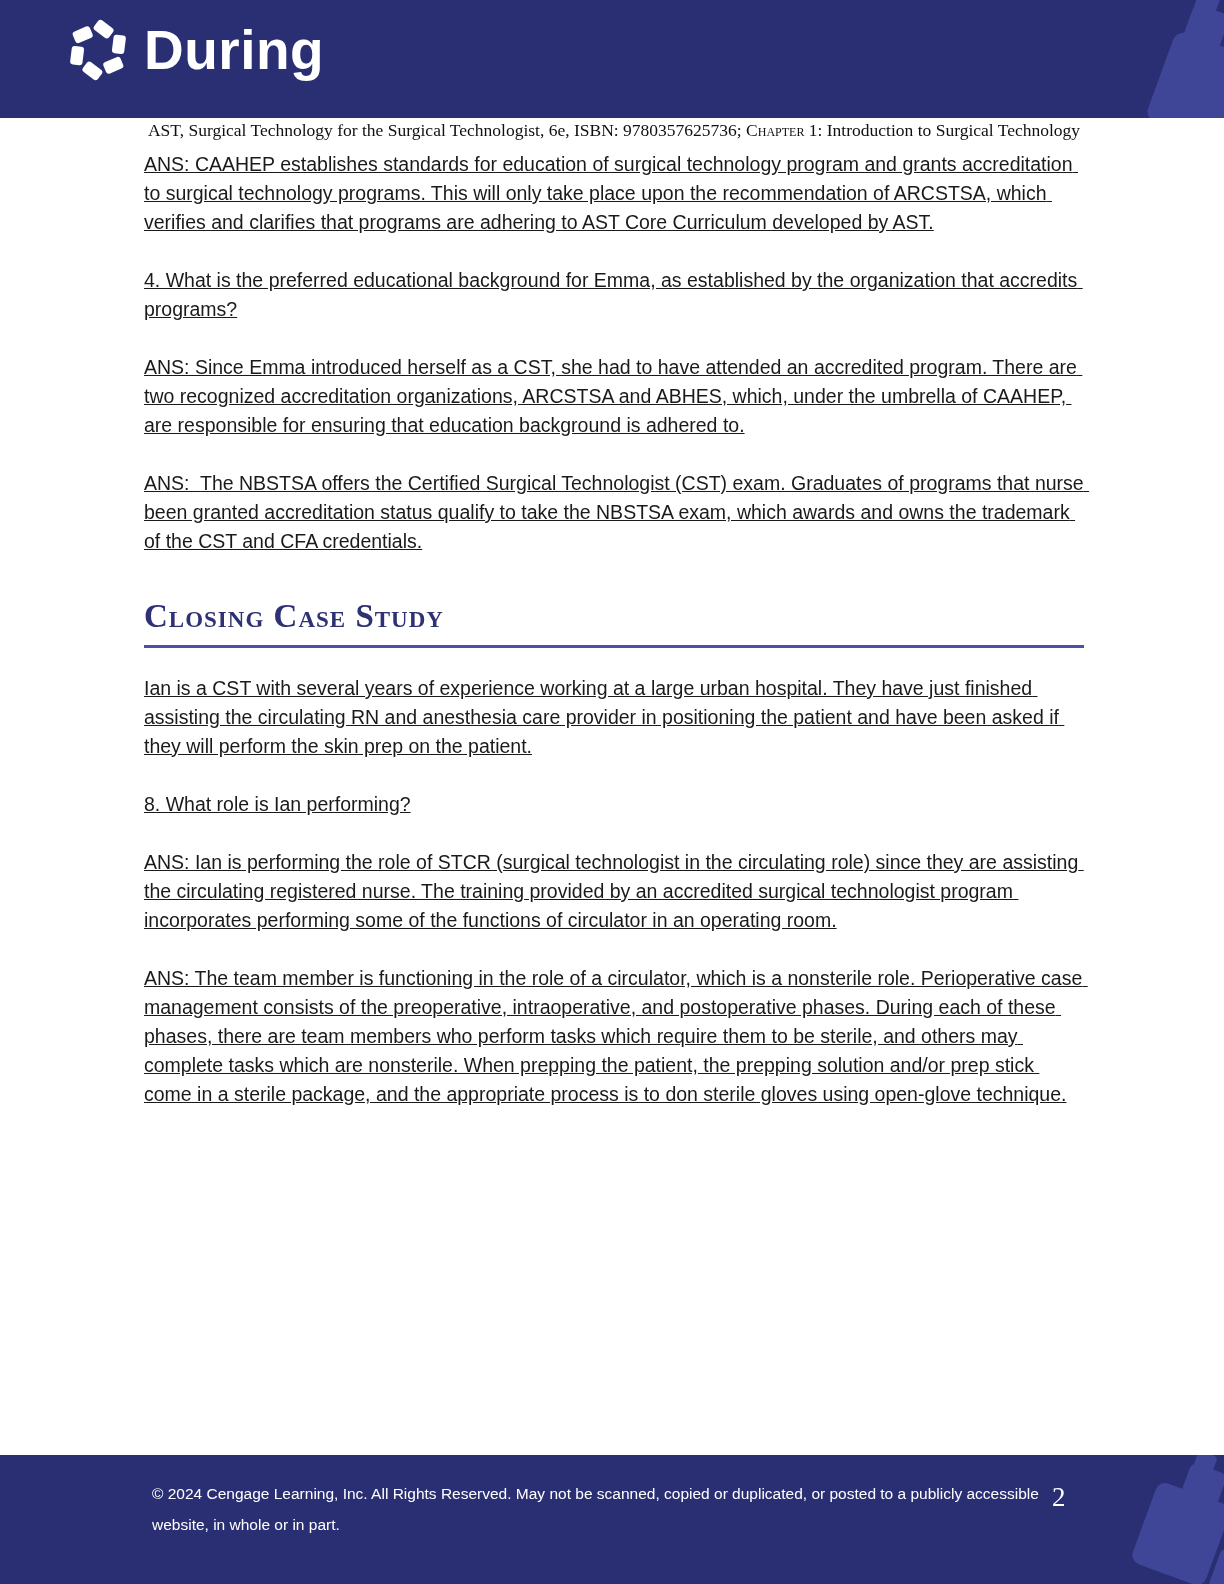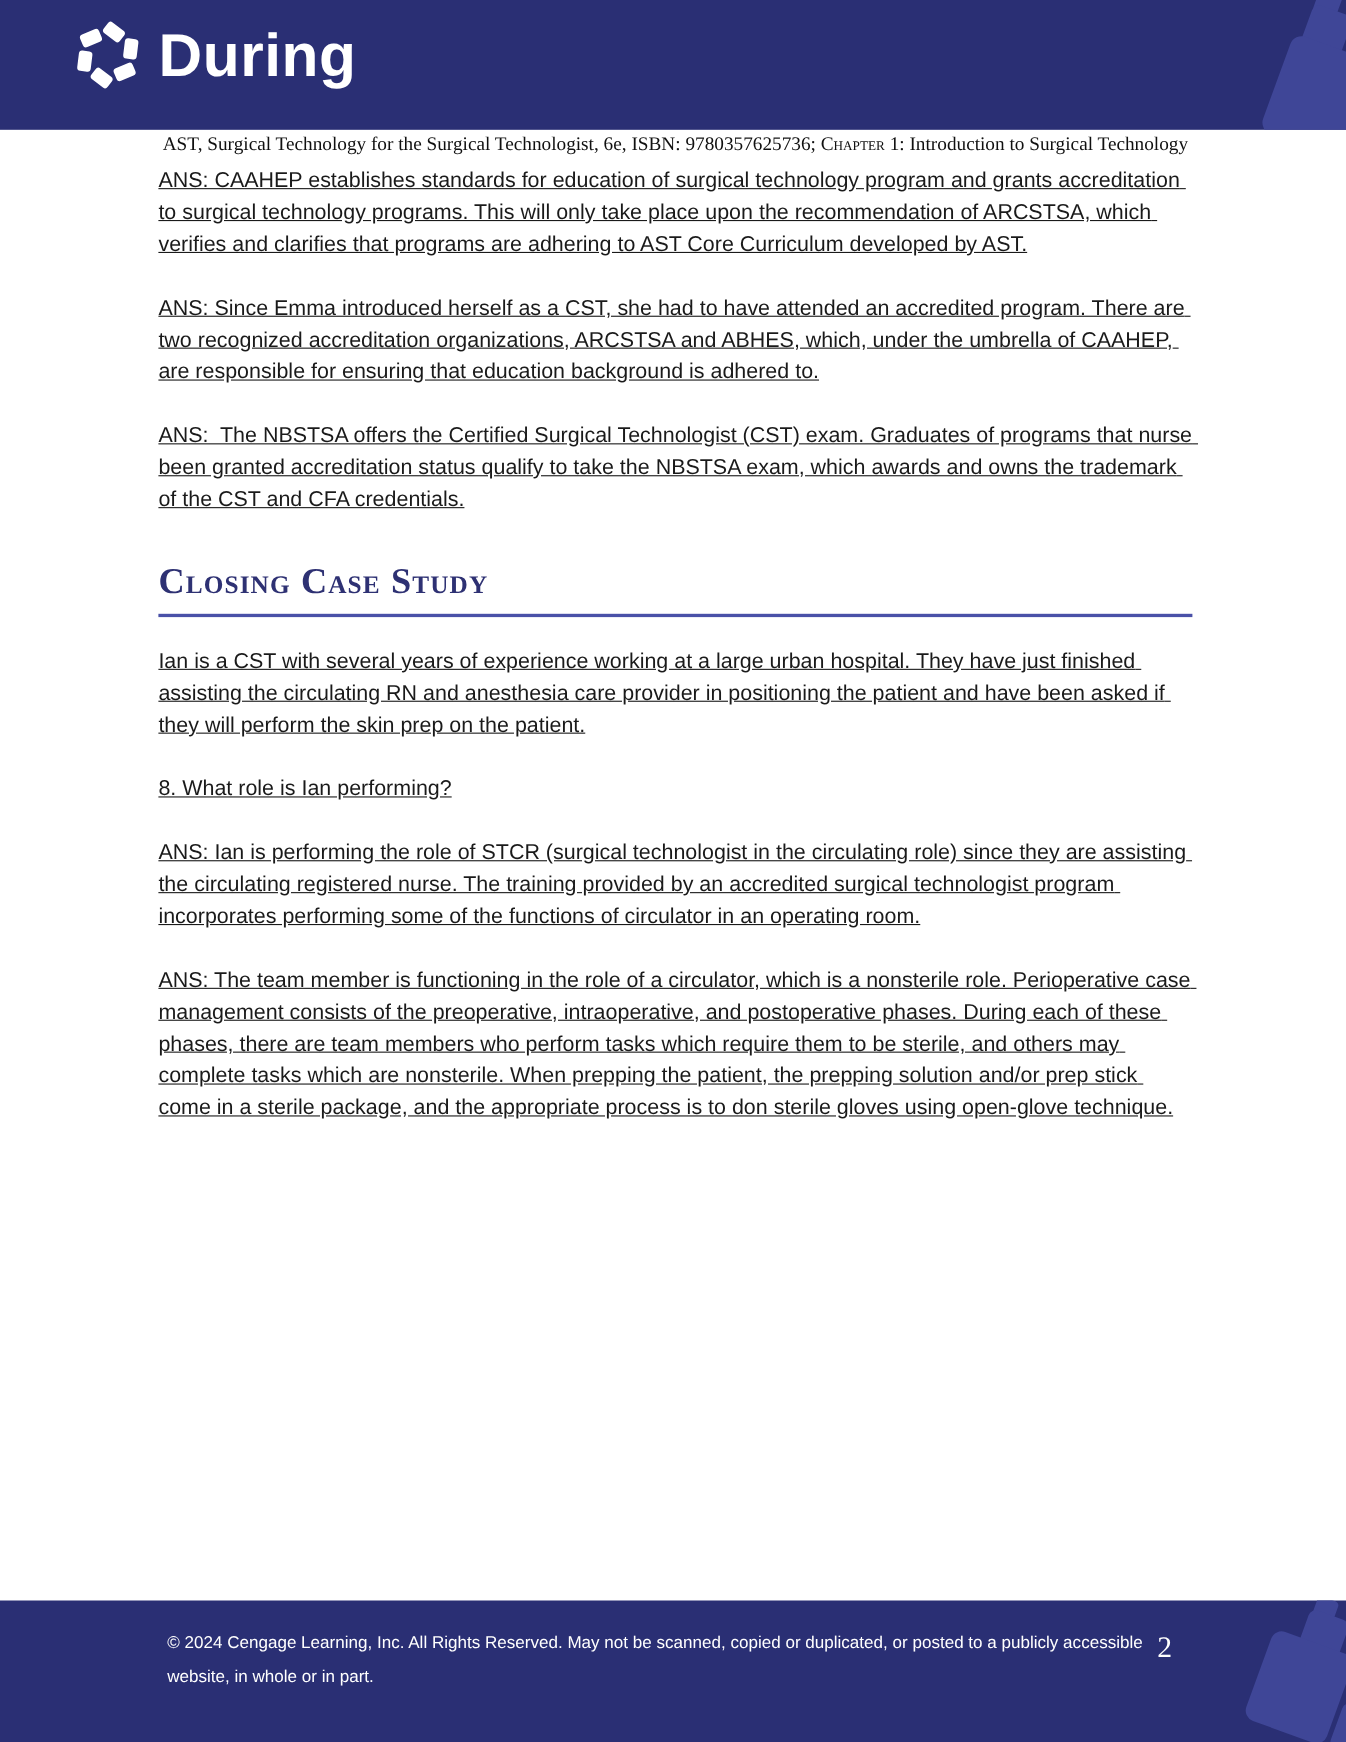--- a/index.html
+++ b/index.html
@@ -82,20 +82,21 @@
 
     </div>
   </header>
 
   <div class="book-info">
     <span>AST, Surgical Technology for the Surgical Technologist, 6e, ISBN: 9780357625736; </span><span class="smallcaps">Chapter</span><span> 1: Introduction to Surgical Technology</span>
   </div>
 
   <main class="content">
     <p class="para">ANS: CAAHEP establishes standards for education of surgical technology program and grants accreditation to surgical technology programs. This will only take place upon the recommendation of ARCSTSA, which verifies and clarifies that programs are adhering to AST Core Curriculum developed by AST.</p>
+    <p class="para">4. What is the preferred educational background for Emma, as established by the organization that accredits programs?</p>
     <p class="para">ANS: Since Emma introduced herself as a CST, she had to have attended an accredited program. There are two recognized accreditation organizations, ARCSTSA and ABHES, which, under the umbrella of CAAHEP, are responsible for ensuring that education background is adhered to.</p>
     <p class="para">ANS:  The NBSTSA offers the Certified Surgical Technologist (CST) exam. Graduates of programs that nurse been granted accreditation status qualify to take the NBSTSA exam, which awards and owns the trademark of the CST and CFA credentials.</p>
 
     <h1 class="section-heading">Closing Case Study</h1>
     <hr class="heading-rule">
 
     <p class="para">Ian is a CST with several years of experience working at a large urban hospital. They have just finished assisting the circulating RN and anesthesia care provider in positioning the patient and have been asked if they will perform the skin prep on the patient.</p>
     <p class="para">8. What role is Ian performing?</p>
     <p class="para">ANS: Ian is performing the role of STCR (surgical technologist in the circulating role) since they are assisting the circulating registered nurse. The training provided by an accredited surgical technologist program incorporates performing some of the functions of circulator in an operating room.</p>
     <p class="para">ANS: The team member is functioning in the role of a circulator, which is a nonsterile role. Perioperative case management consists of the preoperative, intraoperative, and postoperative phases. During each of these phases, there are team members who perform tasks which require them to be sterile, and others may complete tasks which are nonsterile. When prepping the patient, the prepping solution and/or prep stick come in a sterile package, and the appropriate process is to don sterile gloves using open-glove technique.</p>

